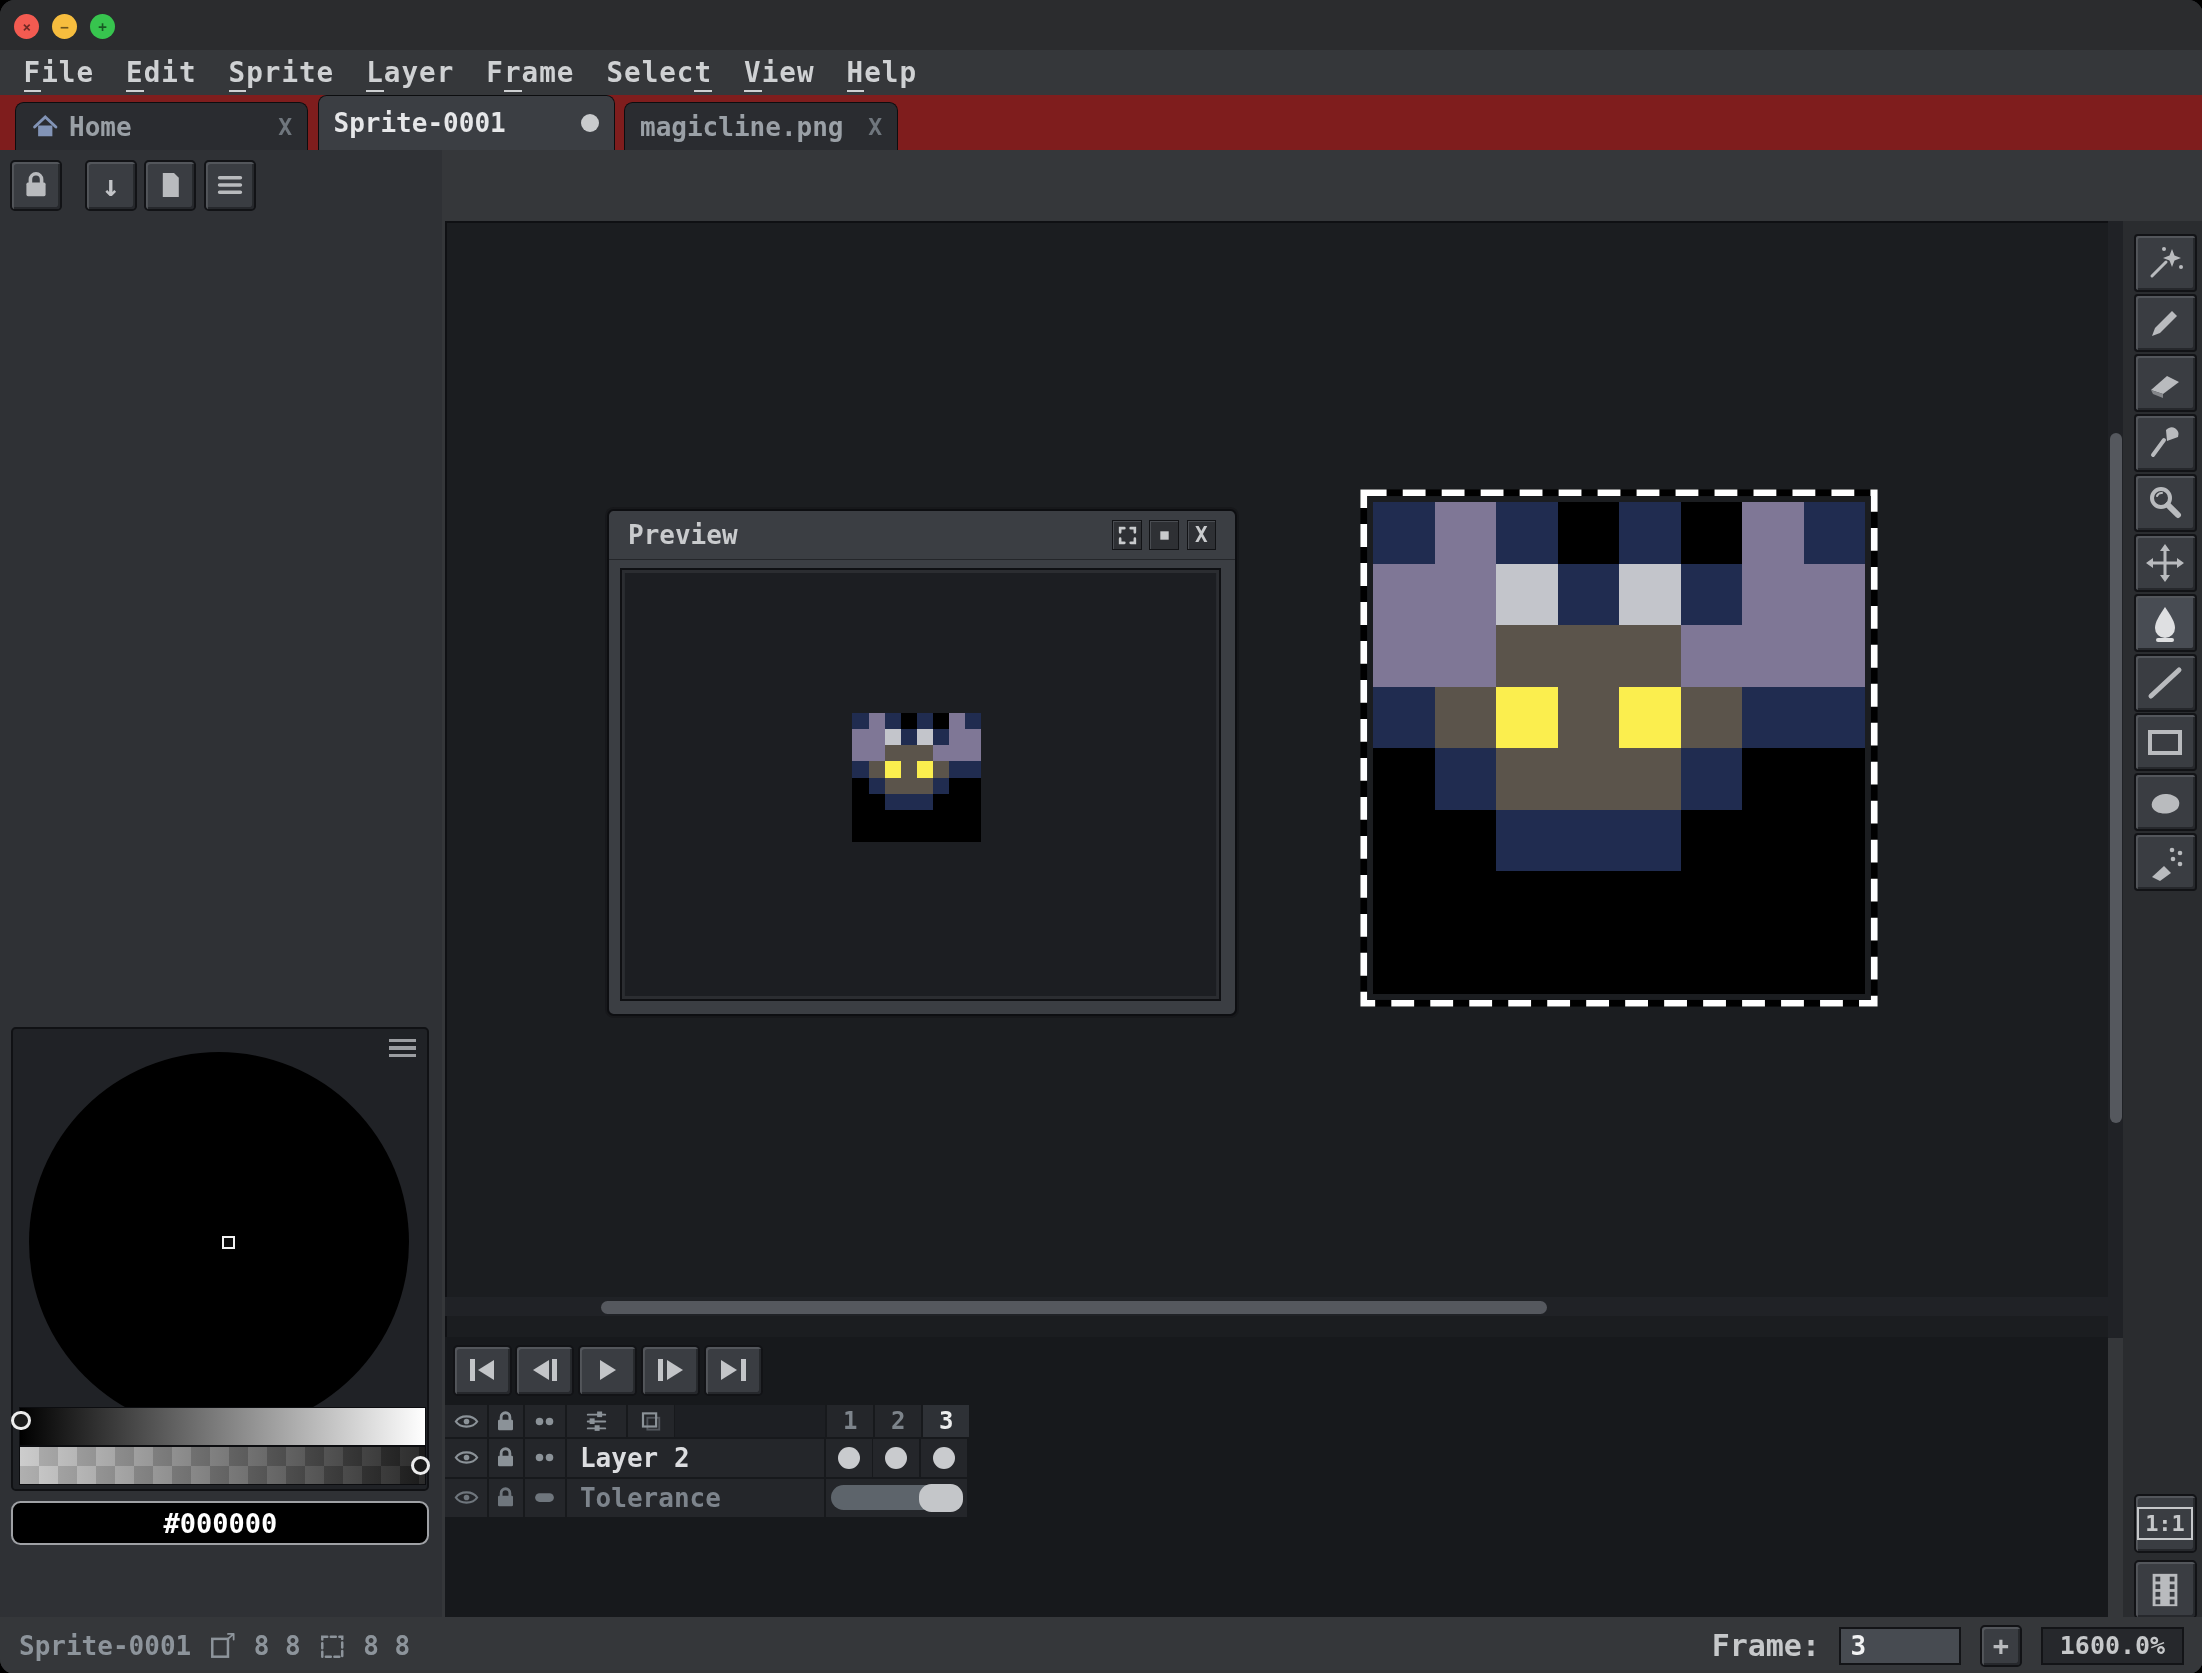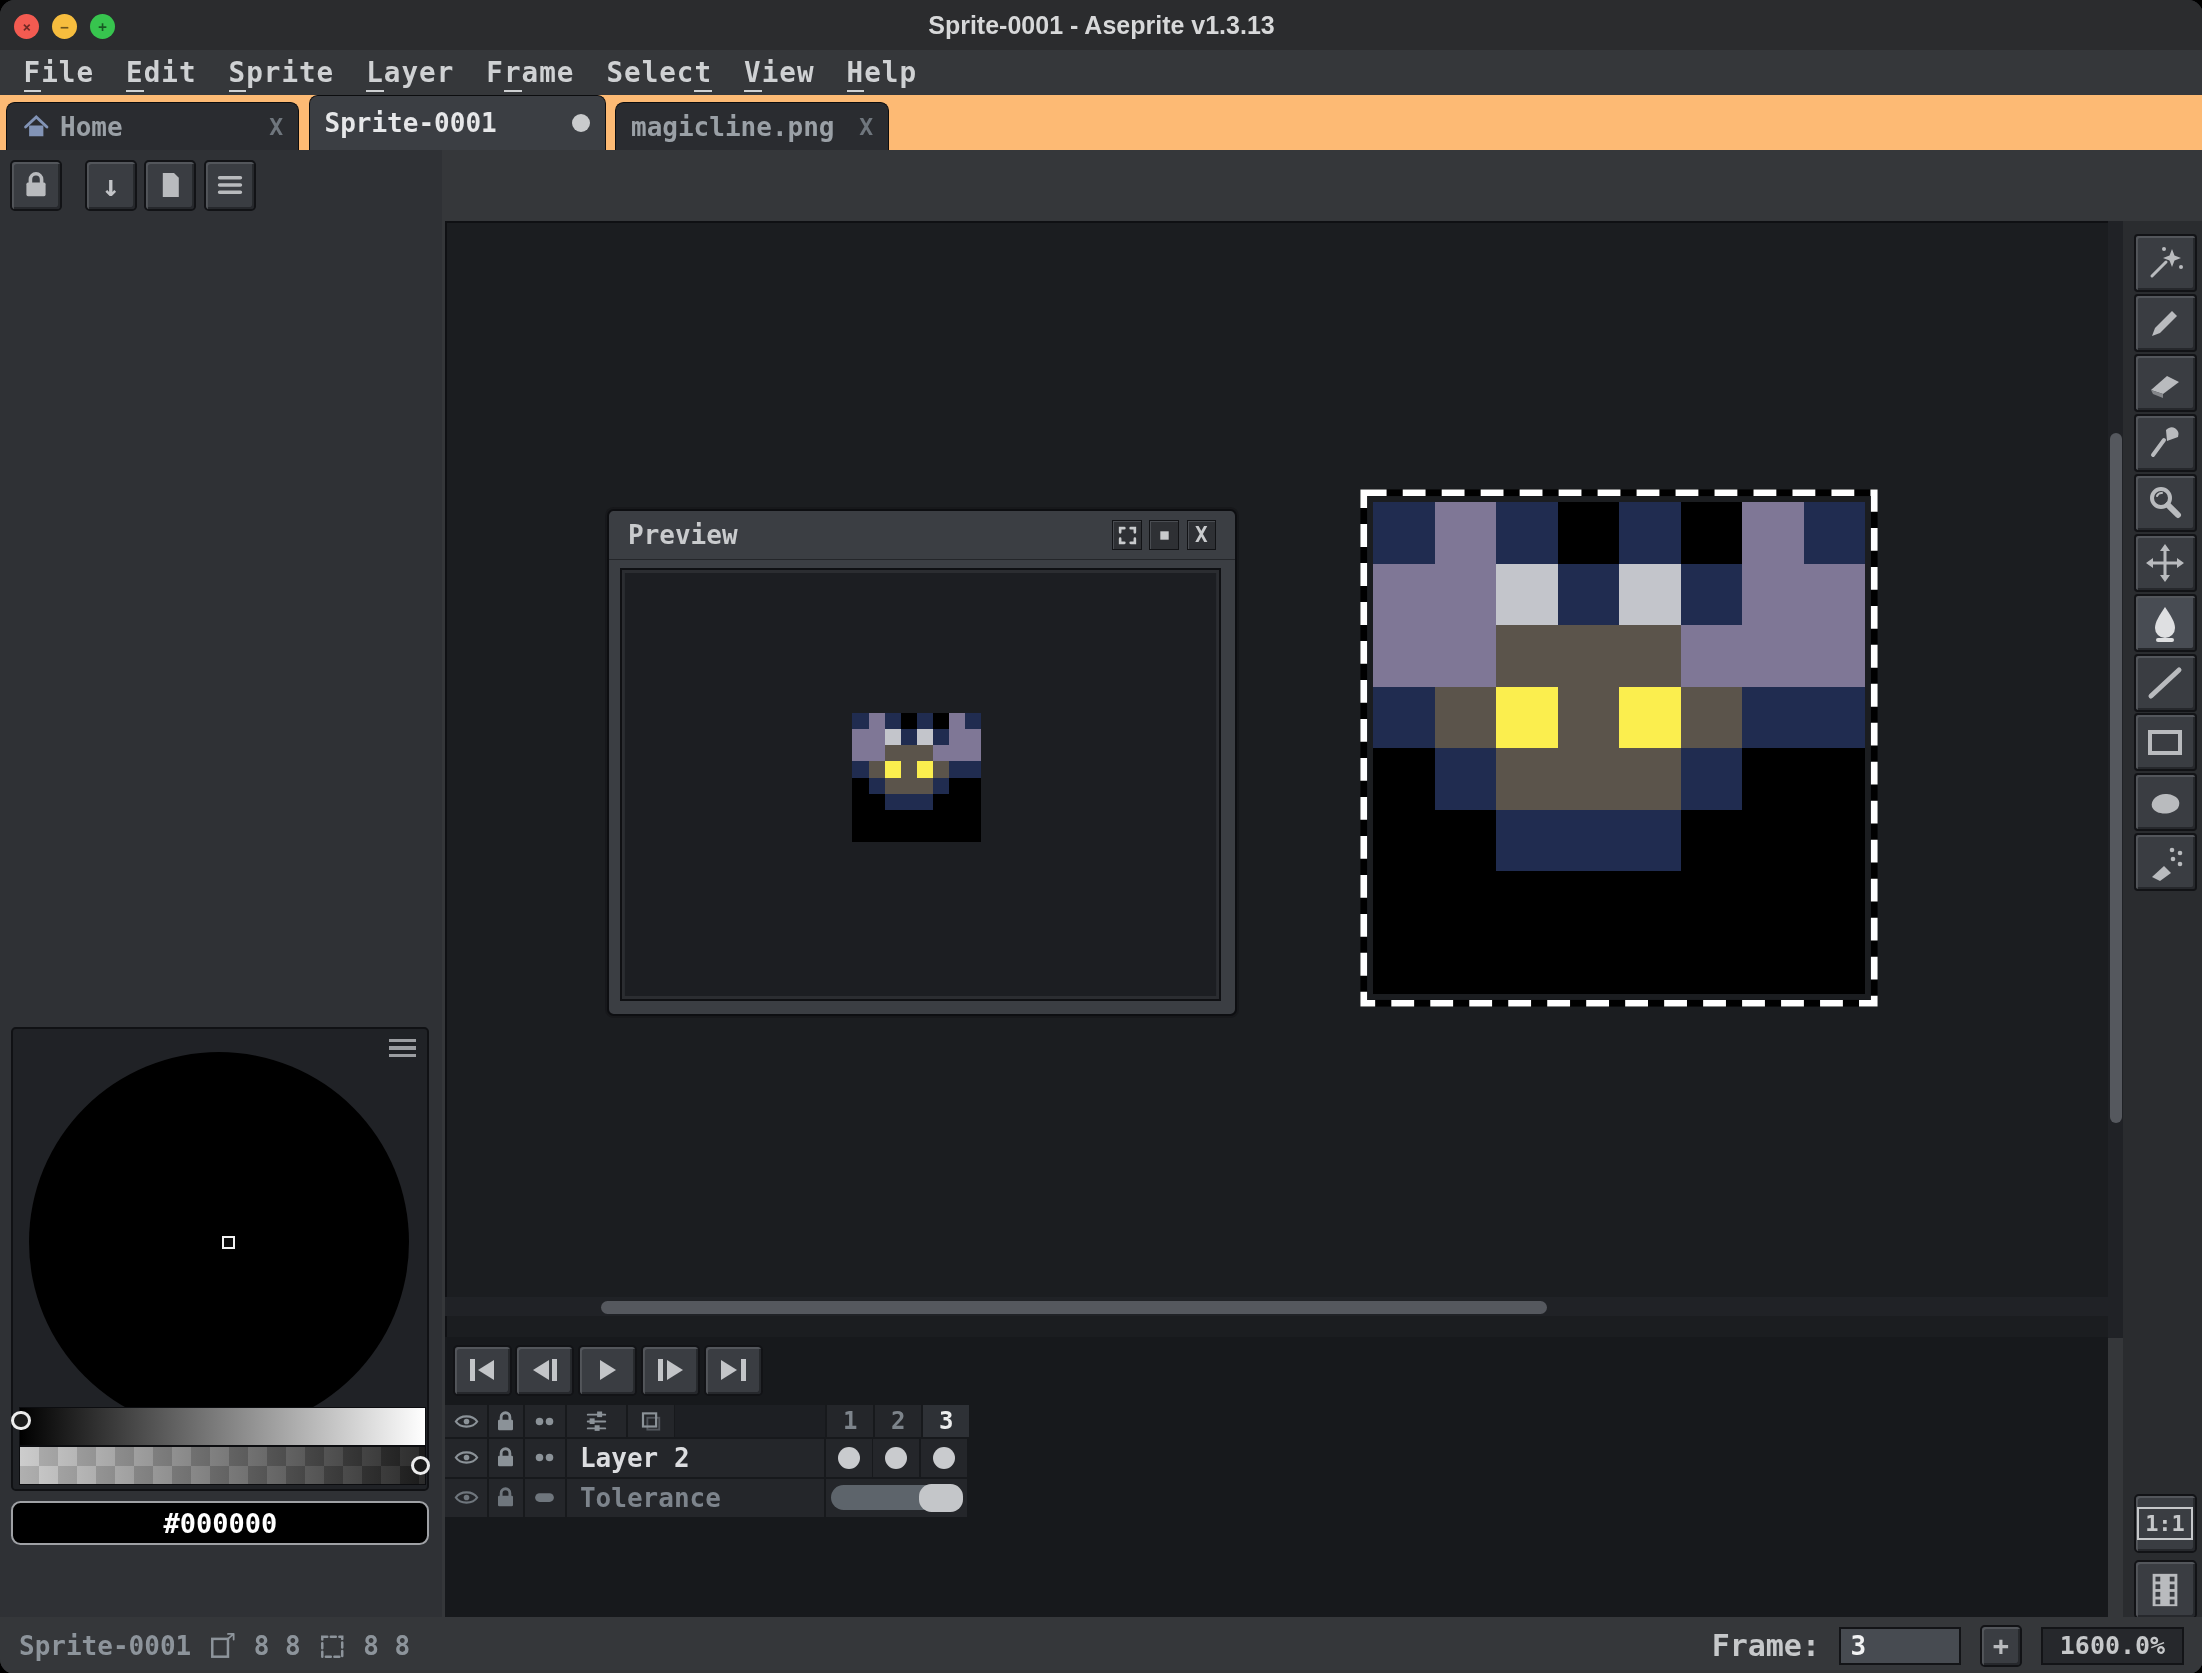--- a/index.html
+++ b/index.html
@@ -12,21 +12,21 @@
   #tl-close{left:14.3px;background:#f35b51;}
   #tl-min{left:52px;background:#f6bd3e;}
   #tl-max{left:90px;background:#37c44e;}
   #win-title{position:absolute;left:0;top:10.5px;width:100%;text-align:center;
       font:bold 25px "Liberation Sans",sans-serif;color:#d7d8d9;}
   
   #menubar{position:absolute;left:0;top:50px;width:2203px;height:45px;background:#35373a;display:flex;align-items:center;padding-left:7.6px;box-sizing:border-box;}
   .menu-item{padding:0 16px;font-size:27.6px;color:#cfd1d3;letter-spacing:1px;}
   .mn{border-bottom:2.9px solid #cfd1d3;padding-bottom:1px;}
   
-  #tabbar{position:absolute;left:0;top:95px;width:2203px;height:55px;background:#fdba74;display:flex;align-items:flex-end;padding-left:6px;box-sizing:border-box;gap:9.5px;}
+  #tabbar{position:absolute;left:0;top:95px;width:2203px;height:55px;background:#7f1d1d;display:flex;align-items:flex-end;padding-left:15px;box-sizing:border-box;gap:9.5px;}
   .tab{position:relative;height:48px;background:#2a2c30;border-radius:8.6px 8.6px 0 0;border:1.9px solid #0c0d0f;border-bottom:none;
        display:flex;align-items:center;padding:0 15px;box-sizing:border-box;color:#9aa0a6;font-size:26px;}
   .tab.active{height:55px;background:#3b3e43;color:#e6e7e9;}
   .tab-icon{width:28.5px;height:28.5px;margin-right:9.5px;color:#8294b6;}
   .tab-label{flex:1;white-space:nowrap;overflow:hidden;}
   .tab-close{margin-left:11.4px;color:#6f767d;font-size:23px;}
   .tab-dot{margin-left:11.4px;width:18px;height:18px;border-radius:50%;background:#c9cbcd;}
   
   #ctxbar{position:absolute;left:0;top:150px;width:2203px;height:70px;background:#35373a;}
   .tool-btn{background:#3a3d42;border:2.9px solid #121316;border-radius:4.8px;box-shadow:inset 1.9px 1.9px 0 #53565b, inset -1.9px -1.9px 0 #26282c;
@@ -140,21 +140,20 @@
 </style>
 </head>
 <body>
 
 <div class="window">
 
   <div id="titlebar">
     <div class="tl" id="tl-close">×</div>
     <div class="tl" id="tl-min">−</div>
     <div class="tl" id="tl-max">+</div>
-    <div id="win-title">Sprite-0001 - Aseprite v1.3.13</div>
   </div>
 
   <div id="menubar">
       <div id="menu-items" style="display:flex">
         <div class="menu-item"><span class="mn">F</span>ile</div>
         <div class="menu-item"><span class="mn">E</span>dit</div>
         <div class="menu-item"><span class="mn">S</span>prite</div>
         <div class="menu-item"><span class="mn">L</span>ayer</div>
         <div class="menu-item">F<span class="mn">r</span>ame</div>
         <div class="menu-item">Selec<span class="mn">t</span></div>

